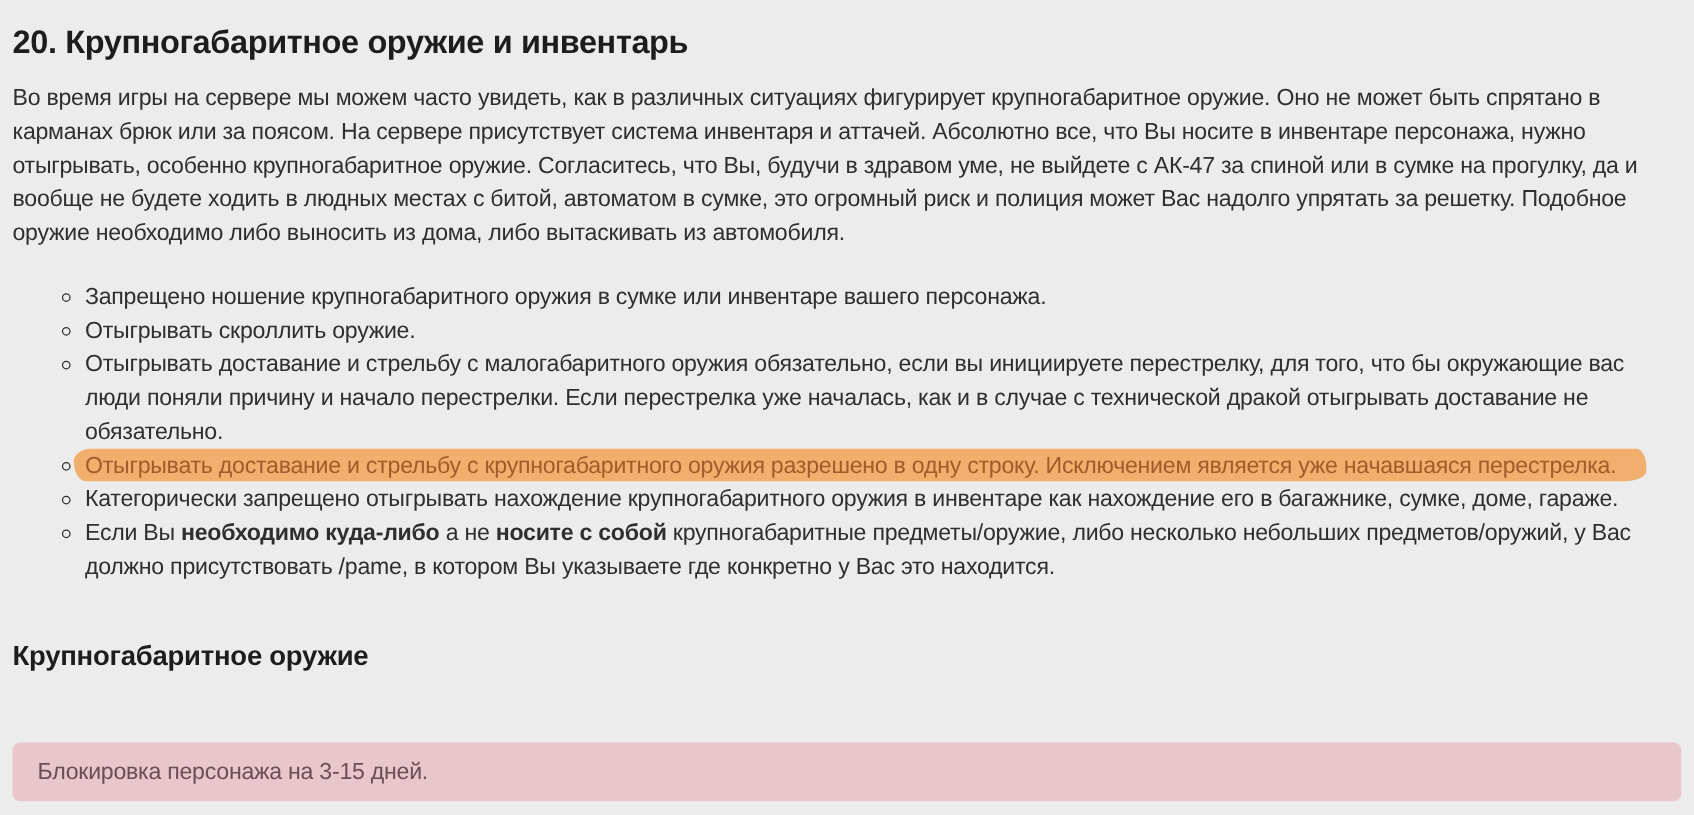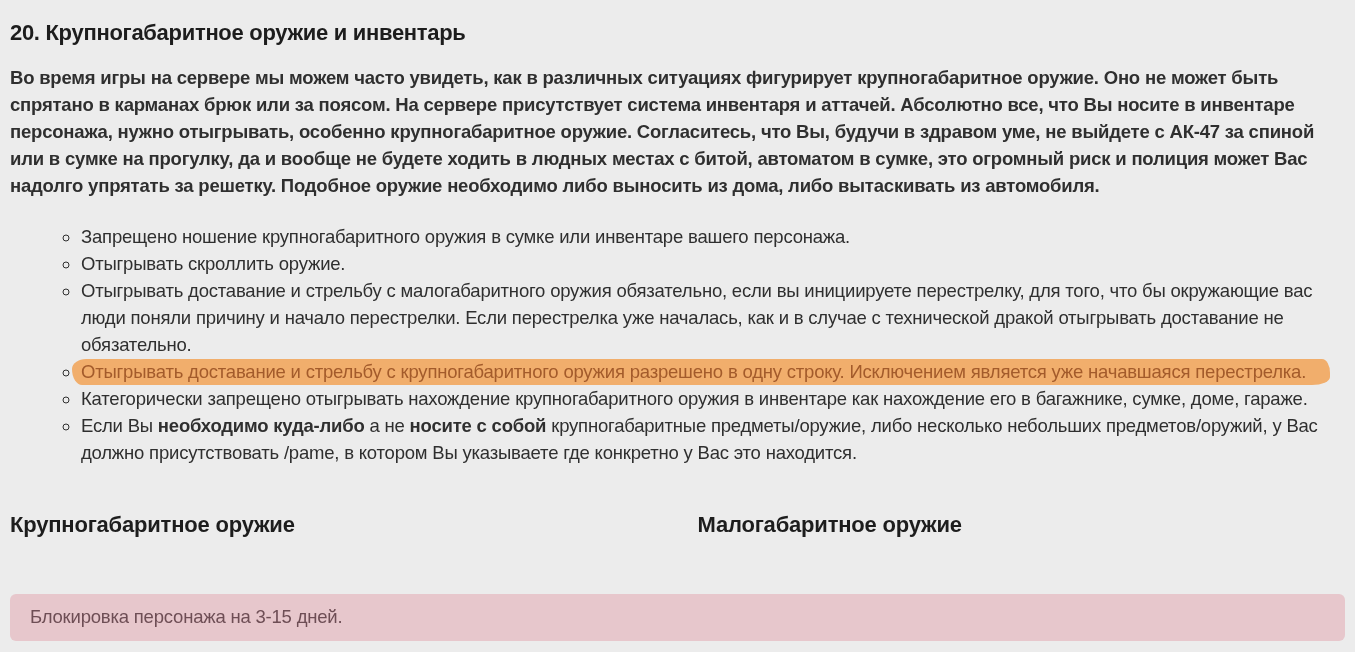--- a/index.html
+++ b/index.html
@@ -18,29 +18,29 @@
     background:var(--page-bg);
     color:var(--text);
     font-family:"Liberation Sans","DejaVu Sans",sans-serif;
     font-size:18.5px;
     letter-spacing:-0.2px;
     line-height:27px;
   }
   .page{padding:8px 10px 0 10px;}
   h1.page-title{
     margin:8px 0 14px 0;
-    font-size:22px;
+    font-size:26px;
     line-height:34px;
     font-weight:700;
     color:var(--title);
     letter-spacing:-0.3px;
   }
-  p.intro{margin:0 0 24px 0;font-weight:bold;}
+  p.intro{margin:0 0 24px 0;}
   ul.rules{
-    margin:13px;
+    margin:0;
     padding:0 0 0 58px;
     list-style-type:circle;
   }
   ul.rules li{margin:0;padding:0;}
   .highlight{
     background:var(--hl-bg);
     color:var(--hl-text);
     padding:2px 24px 3px 9px;
     margin-left:-9px;
     border-radius:14px 8px 18px 10px / 10px 14px 8px 16px;
@@ -88,21 +88,20 @@
       <li><span class="highlight">Отыгрывать доставание и стрельбу с крупногабаритного оружия разрешено в одну строку. Исключением является уже начавшаяся перестрелка.</span></li>
       <li>Категорически запрещено отыгрывать нахождение крупногабаритного оружия в инвентаре как нахождение его в багажнике, сумке, доме, гараже.</li>
       <li>Если Вы <strong>необходимо куда-либо</strong> а не <strong>носите с собой</strong> крупногабаритные предметы/оружие, либо несколько небольших предметов/оружий, у Вас должно присутствовать /pame, в котором Вы указываете где конкретно у Вас это находится.</li>
     </ul>
 
   <section class="columns">
     <div class="col">
       <h2>Крупногабаритное оружие</h2>
     </div>
     <div class="col">
-      <h2>Малогабаритное оружие</h2>
     </div>
   </section>
 
   <div class="alert">
     <span>Блокировка персонажа на 3-15 дней.</span>
   </div>
 
 </main>
 
 </body></html>

